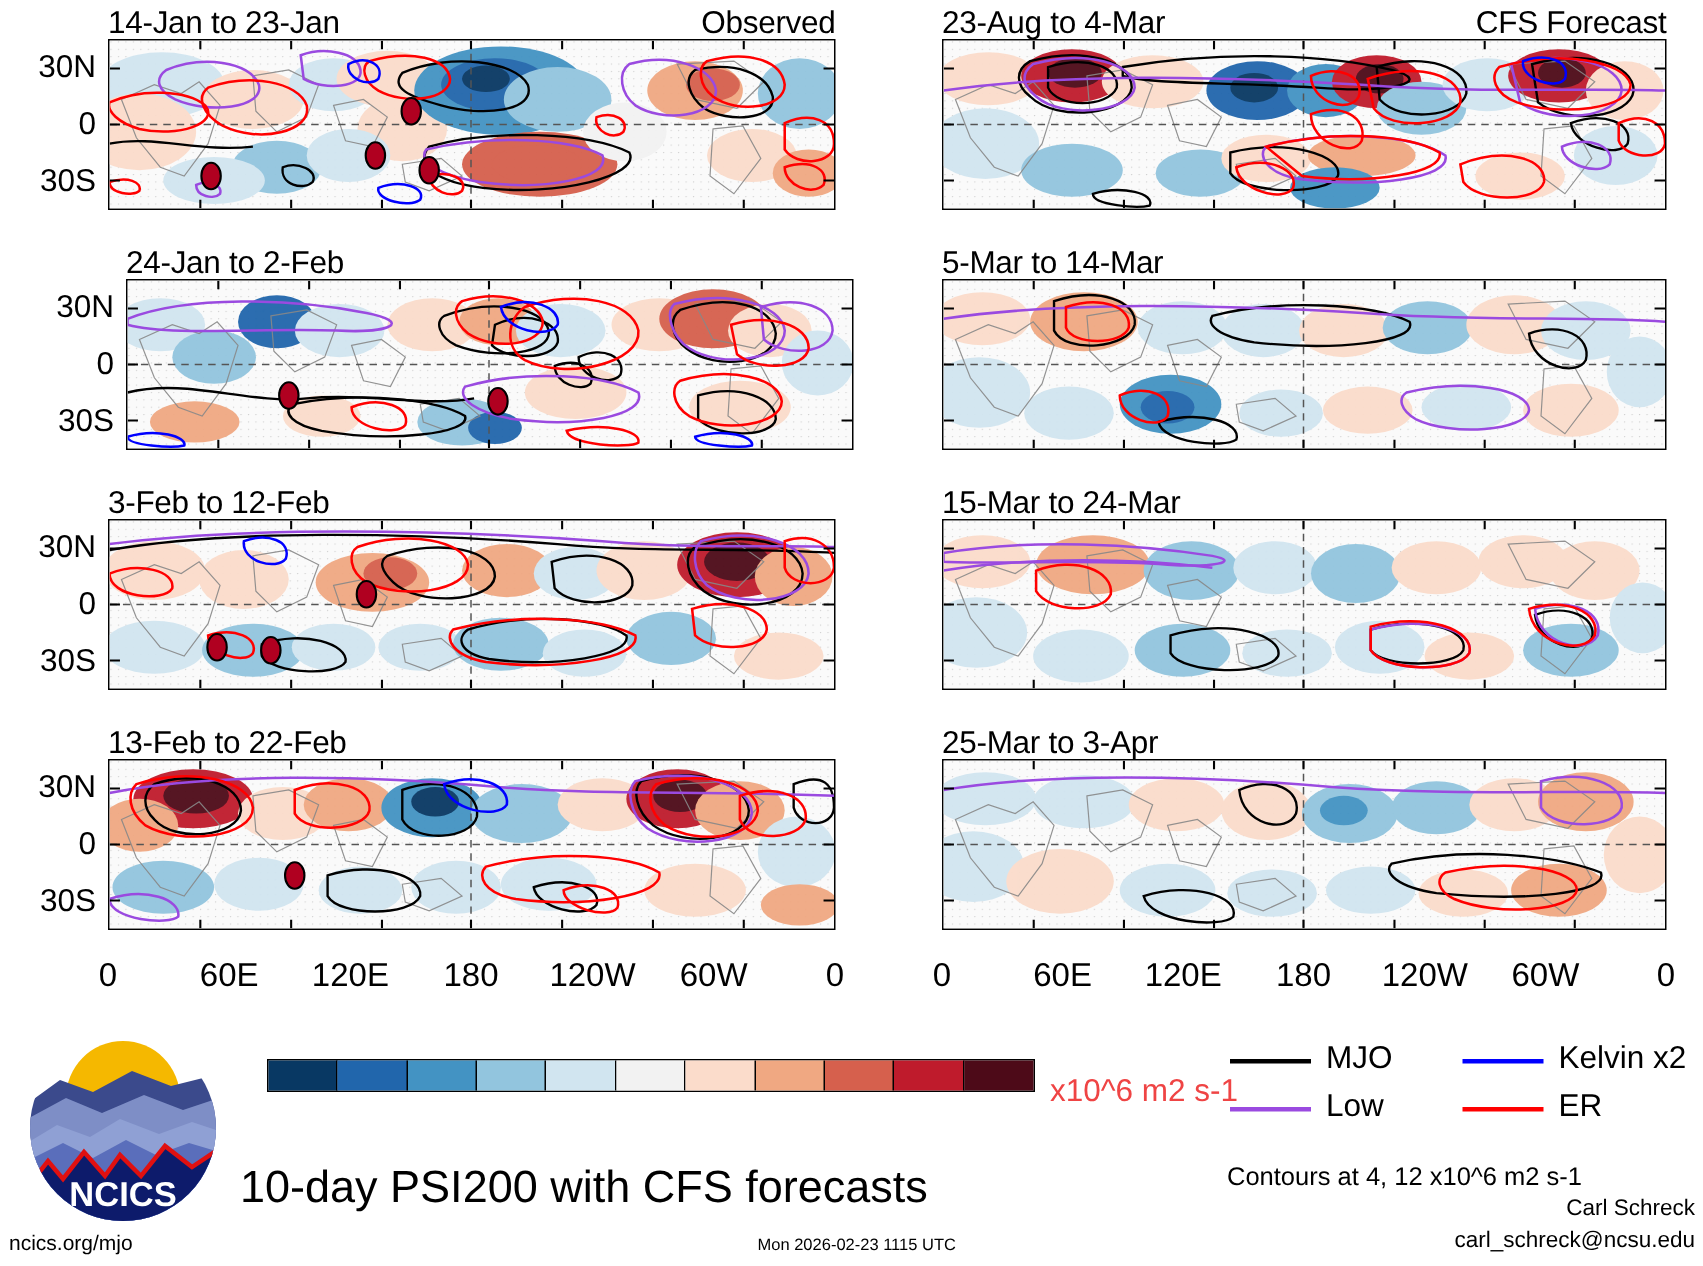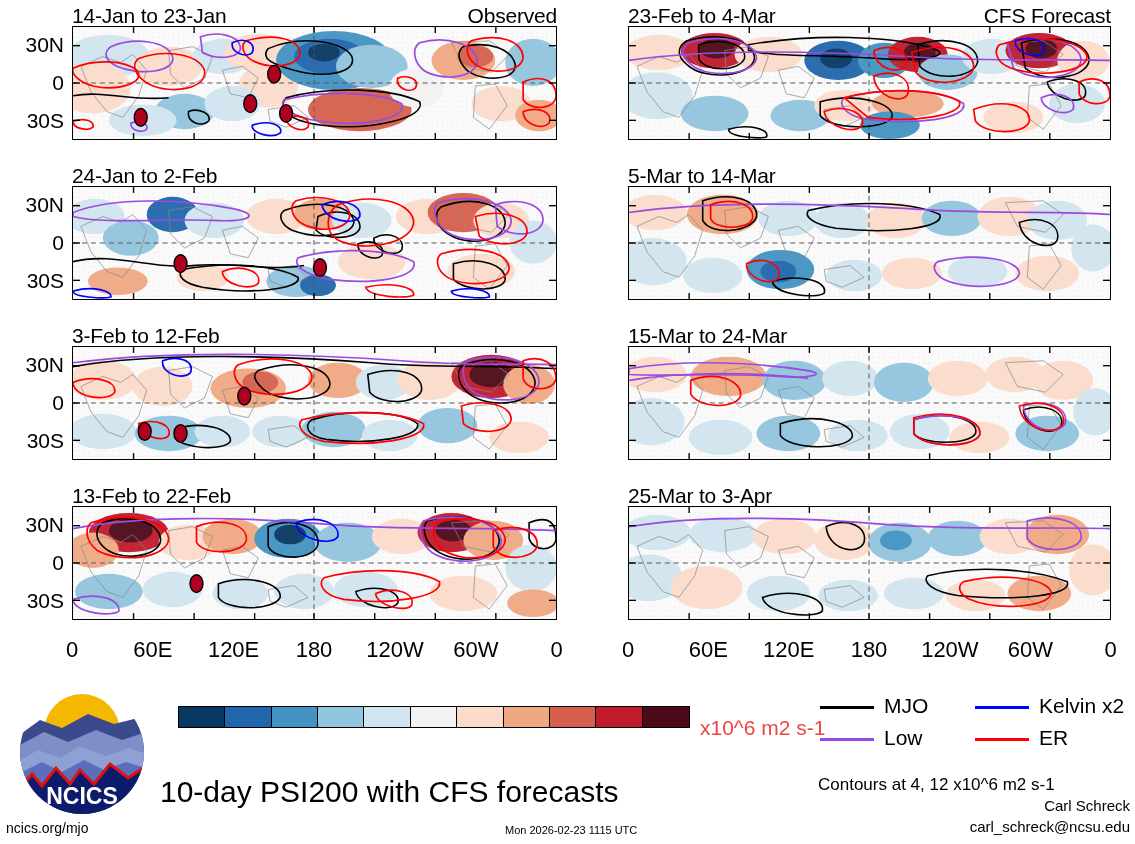--- a/index.html
+++ b/index.html
@@ -267,21 +267,21 @@
             <line x1="478" y1="57" x2="485" y2="57"></line>
             <line x1="478" y1="95" x2="485" y2="95"></line>
         </g>
       </svg>
     </div>
     <div class="ylab" style="left:-68px; width:60px; top:41px;">30N</div>
     <div class="ylab" style="left:-68px; width:60px; top:79px;">0</div>
     <div class="ylab" style="left:-68px; width:60px; top:117px;">30S</div>
   </div>
 
-  <div class="panel" style="left:72px; top:164px; width:387px; height:136px;">
+  <div class="panel" style="left:84px; top:164px; width:387px; height:136px;">
     <div class="panel-title">24-Jan to 2-Feb</div>
     <div class="map-frame" style="width:485px; height:114px;">
       <svg class="map-svg" viewBox="0 0 485 114" preserveAspectRatio="none">
         <defs>
             <pattern id="stip1" width="5" height="5" patternUnits="userSpaceOnUse">
           <rect width="5" height="5" fill="#fafafa"></rect>
               <circle cx="1" cy="1" r="0.45" fill="#c8c8c8"></circle>
             </pattern>
           </defs>
         <rect x="0" y="0" width="485" height="114" fill="url(#stip1)"></rect>
@@ -569,21 +569,21 @@
             <line x1="478" y1="95" x2="485" y2="95"></line>
         </g>
       </svg>
     </div>
     <div class="ylab" style="left:-68px; width:60px; top:41px;">30N</div>
     <div class="ylab" style="left:-68px; width:60px; top:79px;">0</div>
     <div class="ylab" style="left:-68px; width:60px; top:117px;">30S</div>
   </div>
 
   <div class="panel" style="left:628px; top:4px; width:483px; height:136px;">
-    <div class="panel-title">23-Feb to 4-Mar</div>
+    <div class="panel-title">23-Aug to 4-Mar</div>
     <div class="panel-corner">CFS Forecast</div>
     <div class="map-frame" style="width:483px; height:114px;">
       <svg class="map-svg" viewBox="0 0 483 114" preserveAspectRatio="none">
         <defs>
             <pattern id="stip4" width="5" height="5" patternUnits="userSpaceOnUse">
           <rect width="5" height="5" fill="#fafafa"></rect>
               <circle cx="1" cy="1" r="0.45" fill="#c8c8c8"></circle>
             </pattern>
           </defs>
         <rect x="0" y="0" width="483" height="114" fill="url(#stip4)"></rect>

